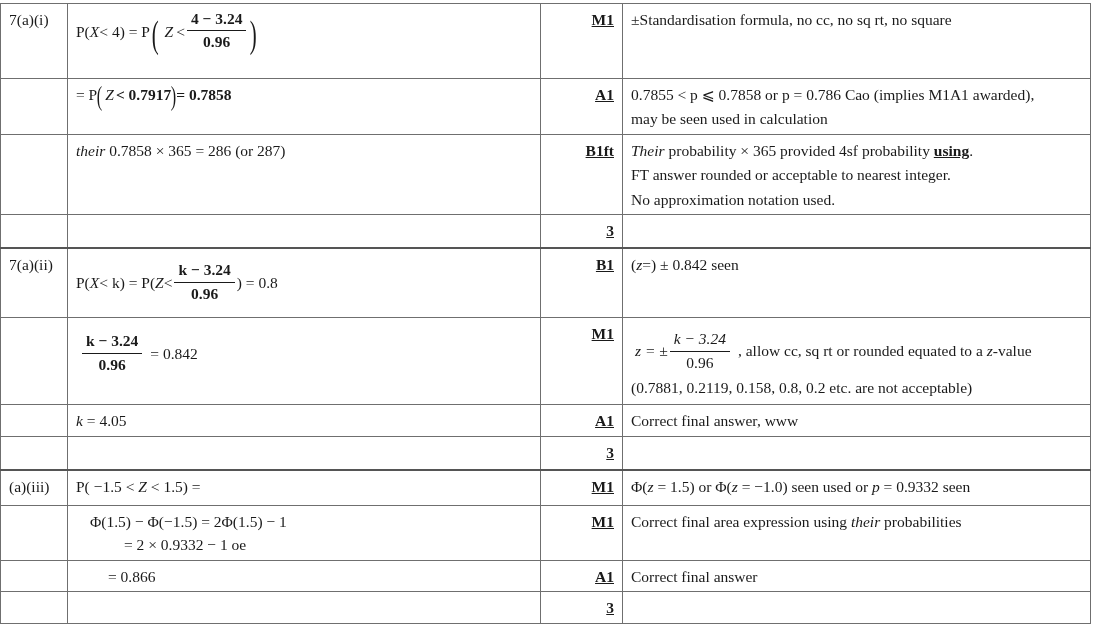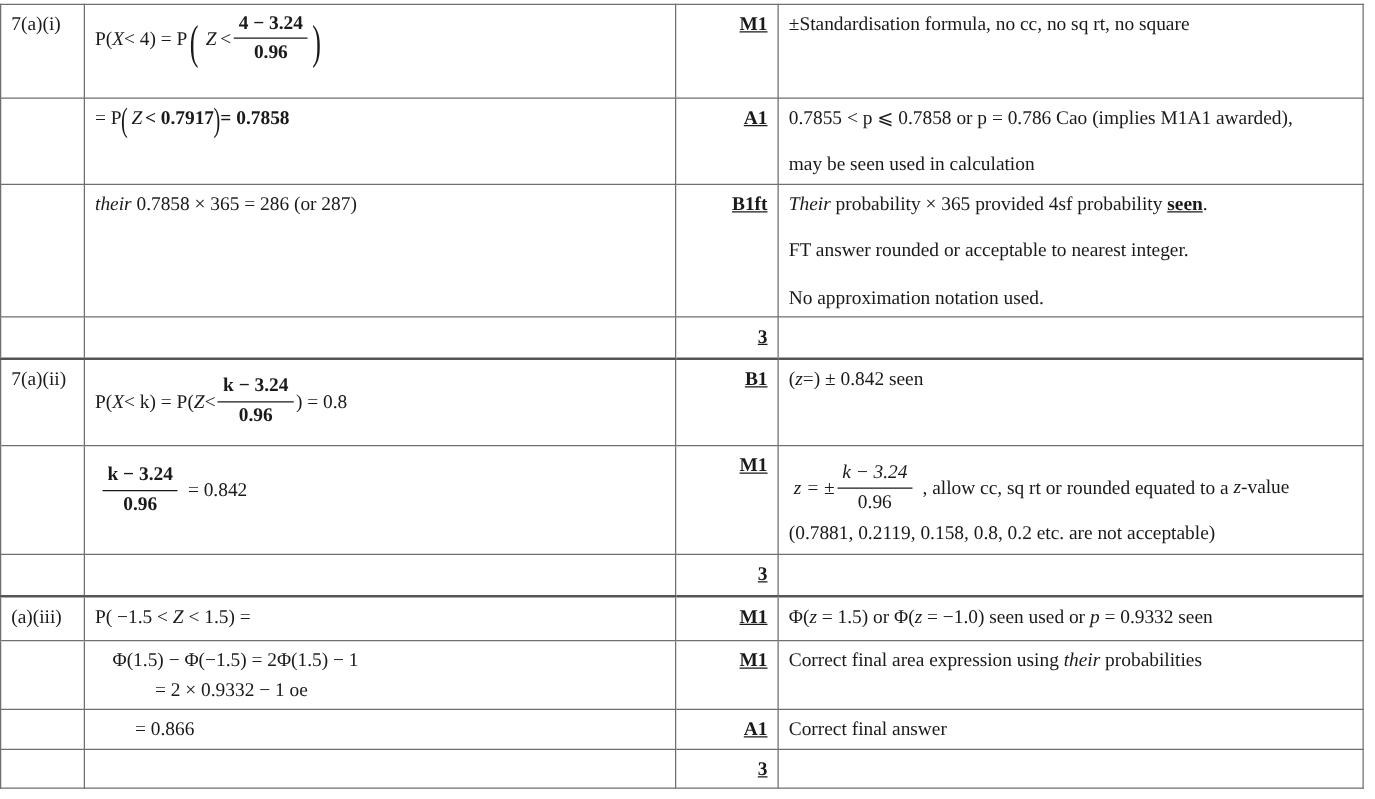--- a/index.html
+++ b/index.html
@@ -132,21 +132,21 @@
   .mathrow {
     display: inline-flex;
     align-items: center;
     white-space: nowrap;
   }
 
   .indent1 { padding-left: 14px; display: inline-block; }
   .indent2 { padding-left: 32px; display: inline-block; }
 
   .nline { display: block; }
-  .nline + .nline { margin-top: 17px; }
+  .nline + .nline { margin-top: 4px; }
 </style>
 </head>
 <body>
 
 <div id="sheet">
 
 <table class="mark-scheme">
   <colgroup>
     <col class="c-q">
         <col class="c-work">
@@ -197,21 +197,21 @@
     </td>
   </tr>
 
   <tr>
     <td class="q"></td>
     <td class="work" style="height:62px;">
       <span class="math"><span class="it">their</span><span> 0.7858 × 365 = 286 (or 287)</span></span>
     </td>
     <td class="mark">B1ft</td>
     <td class="notes">
-      <span class="nline"><span class="it">Their</span><span> probability × 365 provided 4sf probability </span><span class="bd ul">seen</span><span>.</span></span>
+      <span class="nline"><span class="it">Their</span><span> probability × 365 provided 4sf probability </span><span class="bd ul">using</span><span>.</span></span>
       <span class="nline">FT answer rounded or acceptable to nearest integer.</span>
       <span class="nline">No approximation notation used.</span>
     </td>
   </tr>
 
   <tr class="sec-bot">
     <td class="q"></td>
     <td class="work" style="height:22px;"></td>
     <td class="mark">3</td>
     <td class="notes"></td>
@@ -252,20 +252,30 @@
     </td>
     <td class="mark">M1</td>
     <td class="notes">
       <span class="nline mathrow" style="margin-top:6px;">
         <span class="it" style="padding-left:4px;">z = ±</span><span class="frac"><span class="num it">k − 3.24</span><span class="den">0.96</span></span><span style="padding-left:6px;">, allow cc, sq rt or rounded equated to a </span><span class="it">z</span><span>-value</span>
       </span>
       <span class="nline" style="margin-top:4px;">(0.7881, 0.2119, 0.158, 0.8, 0.2 etc. are not acceptable)</span>
     </td>
   </tr>
 
+  <tr>
+    <td class="q"></td>
+    <td class="work" style="height:20px;">
+      <span class="math"><span class="it">k</span><span> = 4.05</span></span>
+    </td>
+    <td class="mark">A1</td>
+    <td class="notes">
+      <span class="nline">Correct final answer, www</span>
+    </td>
+  </tr>
 
   <tr class="sec-bot">
     <td class="q"></td>
     <td class="work" style="height:22px;"></td>
     <td class="mark">3</td>
     <td class="notes"></td>
   </tr>
 
   <tr class="sec-top">
     <td class="q">(a)(iii)</td>

